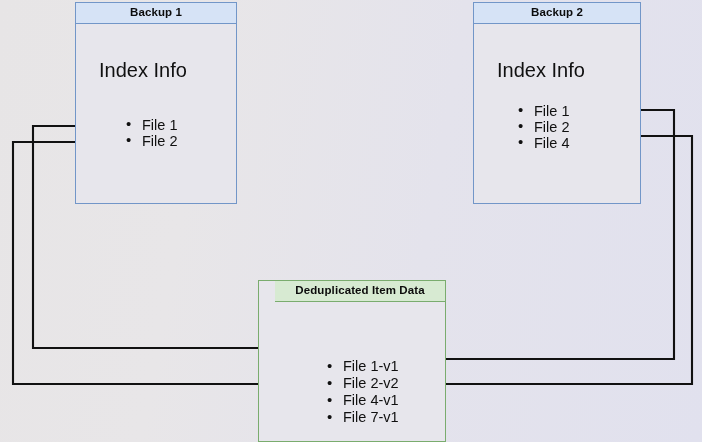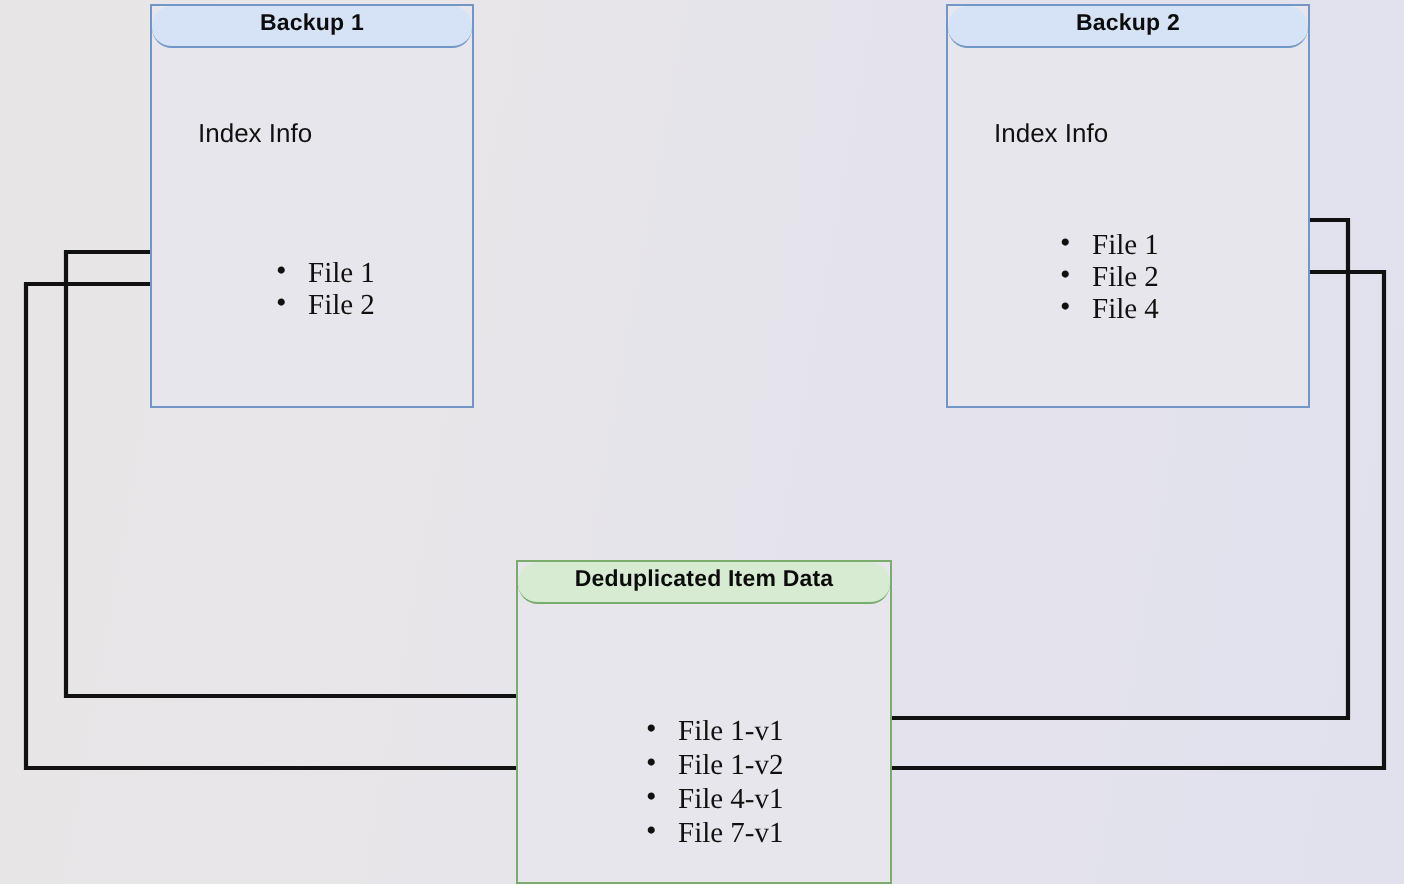--- a/index.html
+++ b/index.html
@@ -26,54 +26,53 @@
     overflow: visible;
   }
   .node {
     position: absolute;
     box-sizing: border-box;
     border: 1.4px solid #7296c8;
     background: #e7e6ec;
   }
   .node.green {
     border-color: #7aac6e;
+    padding-left: 16px;
   }
   .node-header {
     box-sizing: border-box;
     height: 21px;
     line-height: 19px;
     text-align: center;
     font-size: 11.5px;
     font-weight: bold;
     color: #0c0c0c;
     background: #d6e3f6;
     border-bottom: 1.4px solid #7296c8;
     letter-spacing: 0.1px;
-    border-radius: 10px;
   }
   .node.green .node-header {
     background: #d7ead2;
     border-bottom-color: #7aac6e;
   }
   .node-body {
     position: relative;
     height: calc(100% - 21px);
   }
   .index-label {
     position: absolute;
-    font-size: 13px;
+    font-size: 20px;
     color: #101010;
     white-space: nowrap;
   }
   ul.items {
     position: absolute;
-    margin: 12px;
+    margin: 0;
     padding: 0;
     list-style: none;
-    font-family: Liberation Serif, serif;
   }
   ul.items li {
     position: relative;
     font-size: 14.5px;
     color: #101010;
     white-space: nowrap;
     padding-left: 16px;
   }
   ul.items li::before {
     content: "\2022";
@@ -85,26 +84,26 @@
   }
   
   ul.items.backup li { height: 16px; line-height: 16px; }
   
   ul.items.dedup li { height: 17px; line-height: 17px; }
 
   #backup1 { left: 75px; top: 2px; width: 162px; height: 202px; }
   #backup1 .index-label { left: 23px; top: 35px; }
   #backup1 ul.items { left: 50px; top: 93px; }
 
-  #backup2 { left: 473px; top: 2px; width: 182px; height: 202px; }
+  #backup2 { left: 473px; top: 2px; width: 168px; height: 202px; }
   #backup2 .index-label { left: 23px; top: 35px; }
   #backup2 ul.items { left: 44px; top: 79px; }
 
   #dedup { left: 258px; top: 280px; width: 188px; height: 162px; }
-  #dedup ul.items { left: 52px; top: 44px; }
+  #dedup ul.items { left: 52px; top: 56px; }
 </style>
 </head>
 <body>
 
 <div id="canvas">
 
   <svg class="wires" viewBox="0 0 702 442" xmlns="http://www.w3.org/2000/svg">
     <defs>
       <marker id="arrowhead" markerWidth="9" markerHeight="7" refX="8.5" refY="3.5" orient="auto" markerUnits="userSpaceOnUse">
         <polygon points="0 0, 9 3.5, 0 7" fill="#111111"></polygon>
@@ -141,20 +140,20 @@
         <li>File 4</li>
       </ul>
     </div>
   </div>
 
   <div class="node green" id="dedup">
     <div class="node-header">Deduplicated Item Data</div>
     <div class="node-body">
       <ul class="items dedup">
         <li>File 1-v1</li>
-        <li>File 1-v2</li>
+        <li>File 2-v2</li>
         <li>File 4-v1</li>
         <li>File 7-v1</li>
       </ul>
     </div>
   </div>
 
 </div>
 
 </body></html>

